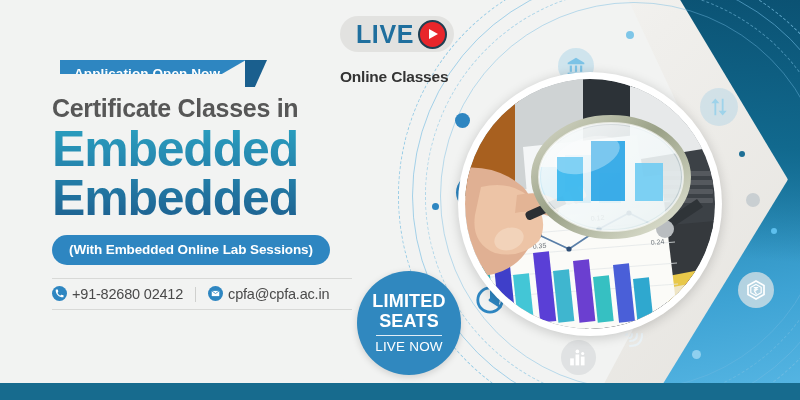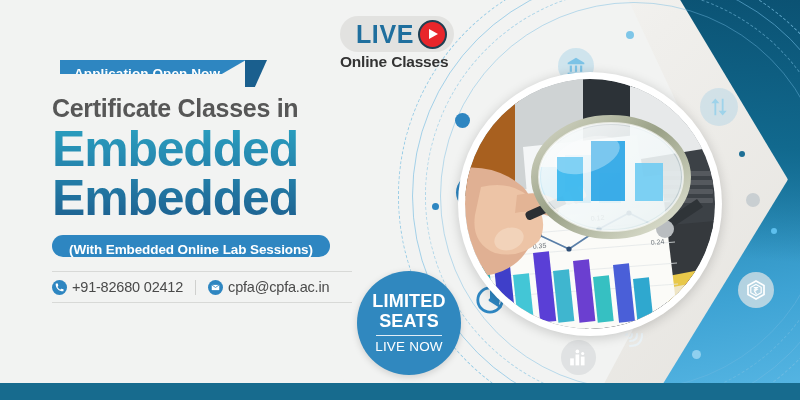--- a/index.html
+++ b/index.html
@@ -174,38 +174,37 @@
     -webkit-text-fill-color: transparent;
   }
   .title-big .line2 { display: block; }
 
   .subpill {
     margin-top: 12px;
     display: inline-block;
     background: #2e86c1;
     color: #ffffff;
     border-radius: 18px;
-    padding: 7px 17px 0;
+    padding: 7px 17px 8px;
     font-size: 13.5px;
     font-weight: bold;
     letter-spacing: -.1px;
   }
 
   .contact {
     margin-top: 13px;
     border-top: 1px solid #d8d9d7;
     border-bottom: 1px solid #d8d9d7;
     padding: 7px 0 7px;
     display: flex;
     align-items: center;
     gap: 6px;
   }
   .contact-item {
     display: flex;
-    align-items: center;
     gap: 5px;
     font-size: 14.5px;
     color: #4a4a4a;
     letter-spacing: -.2px;
   }
   .contact-sep {
     width: 1px; height: 15px;
     background: #cfd0ce;
     margin: 0 6px;
   }
@@ -254,21 +253,21 @@
     flex: none;
   }
   .play-tri {
     width: 0; height: 0;
     border-left: 9px solid #ffffff;
     border-top: 5.5px solid transparent;
     border-bottom: 5.5px solid transparent;
     margin-left: 3px;
   }
   .online-classes {
-    margin-top: 1px;
+    margin-top: 16px;
     font-size: 15.5px;
     font-weight: bold;
     color: #333333;
     letter-spacing: -.2px;
   }
 
   
   .seats {
     position: absolute;
     left: 357px; top: 271px;

